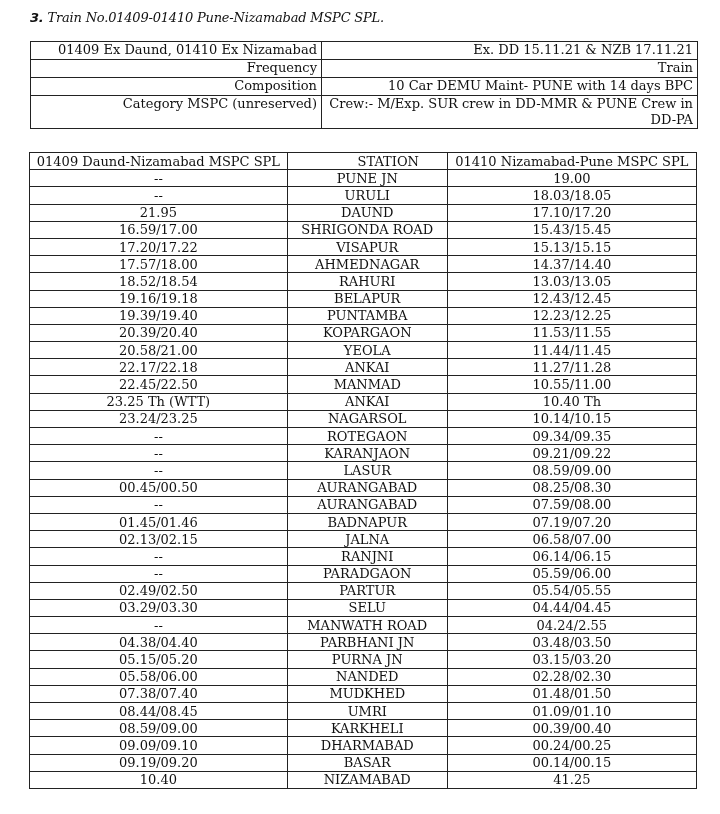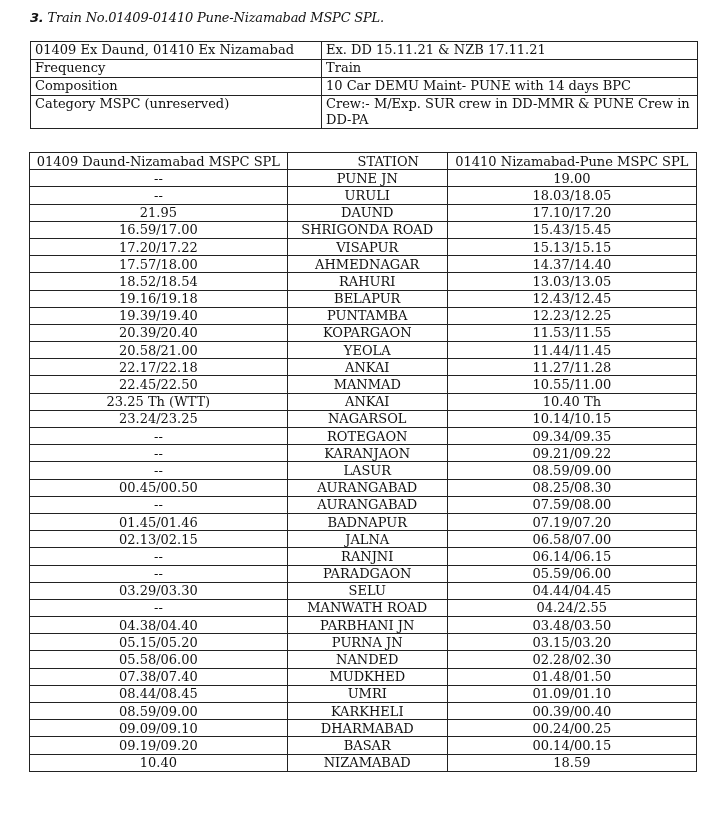--- a/index.html
+++ b/index.html
@@ -1,21 +1,21 @@
 <!DOCTYPE html>
 <html><head>
 <meta charset="utf-8">
 <style>
   html, body { margin:0; padding:0; background:#fff; }
   body { width:720px; height:814px; position:relative; font-family:"DejaVu Serif", serif; color:#111; overflow:hidden; }
   .title { position:absolute; left:30px; top:10px; font-size:13px; letter-spacing:-0.2px;font-style:italic; }
   .title b { font-family:"DejaVu Sans", sans-serif; }
   table { border-collapse:collapse; position:absolute; font-size:13px; }
   td, th { border:1.3px solid #222; padding:0 4px; font-weight:normal; }
-  .info { left:30px; top:41px; width:668px; }
+  .info { left:30px; top:41px; width:668px;text-align:right; }
   .info td { height:17px; line-height:16px; vertical-align:top; }
   .info td.l { width:282px; }
   .tt { left:29px; top:152px; width:668px; }
   .tt td, .tt th { text-align:center; height:16.2px; line-height:15px; padding:0 2px; white-space:nowrap; }
   .tt .c1 { width:262px; } .tt .c2 { width:135px;padding-left:44px; } .tt .c3 { width:255px; }
 </style>
 </head>
 <body>
 
 <div class="title"><b>3.</b> <span>Train No.01409-01410 Pune-Nizamabad MSPC SPL.</span></div>
@@ -164,20 +164,25 @@
         <td>--</td>
         <td>RANJNI</td>
         <td>06.14/06.15</td>
       </tr>
       <tr>
         <td>--</td>
         <td>PARADGAON</td>
         <td>05.59/06.00</td>
       </tr>
       <tr>
+        <td>02.49/02.50</td>
+        <td>PARTUR</td>
+        <td>05.54/05.55</td>
+      </tr>
+      <tr>
         <td>03.29/03.30</td>
         <td>SELU</td>
         <td>04.44/04.45</td>
       </tr>
       <tr>
         <td>--</td>
         <td>MANWATH ROAD</td>
         <td>04.24/2.55</td>
       </tr>
       <tr>
@@ -216,16 +221,16 @@
         <td>00.24/00.25</td>
       </tr>
       <tr>
         <td>09.19/09.20</td>
         <td>BASAR</td>
         <td>00.14/00.15</td>
       </tr>
       <tr>
         <td>10.40</td>
         <td>NIZAMABAD</td>
-        <td>18.59</td>
+        <td>41.25</td>
       </tr>
     </tbody>
 </table>
 
 </body></html>

